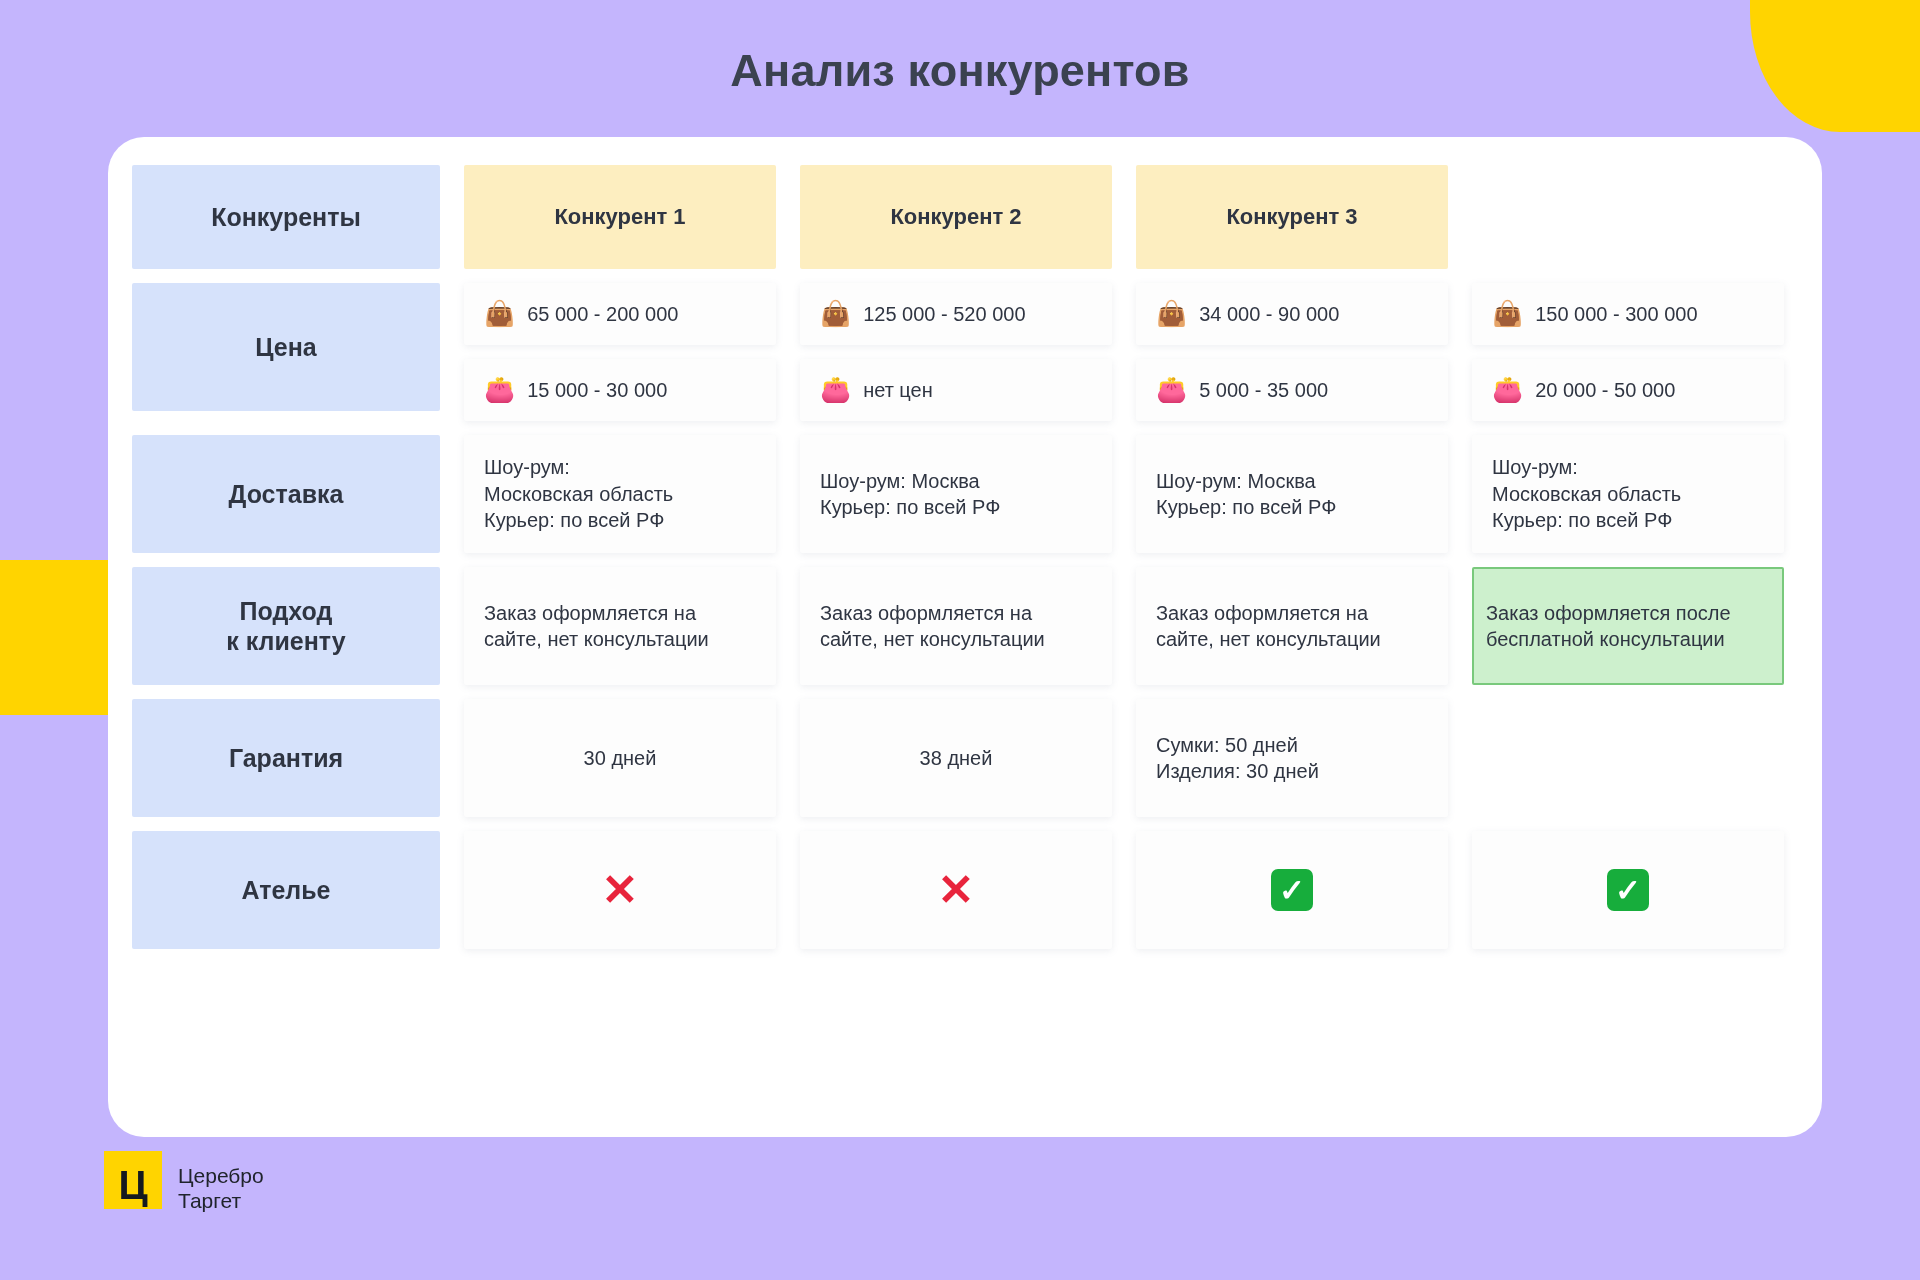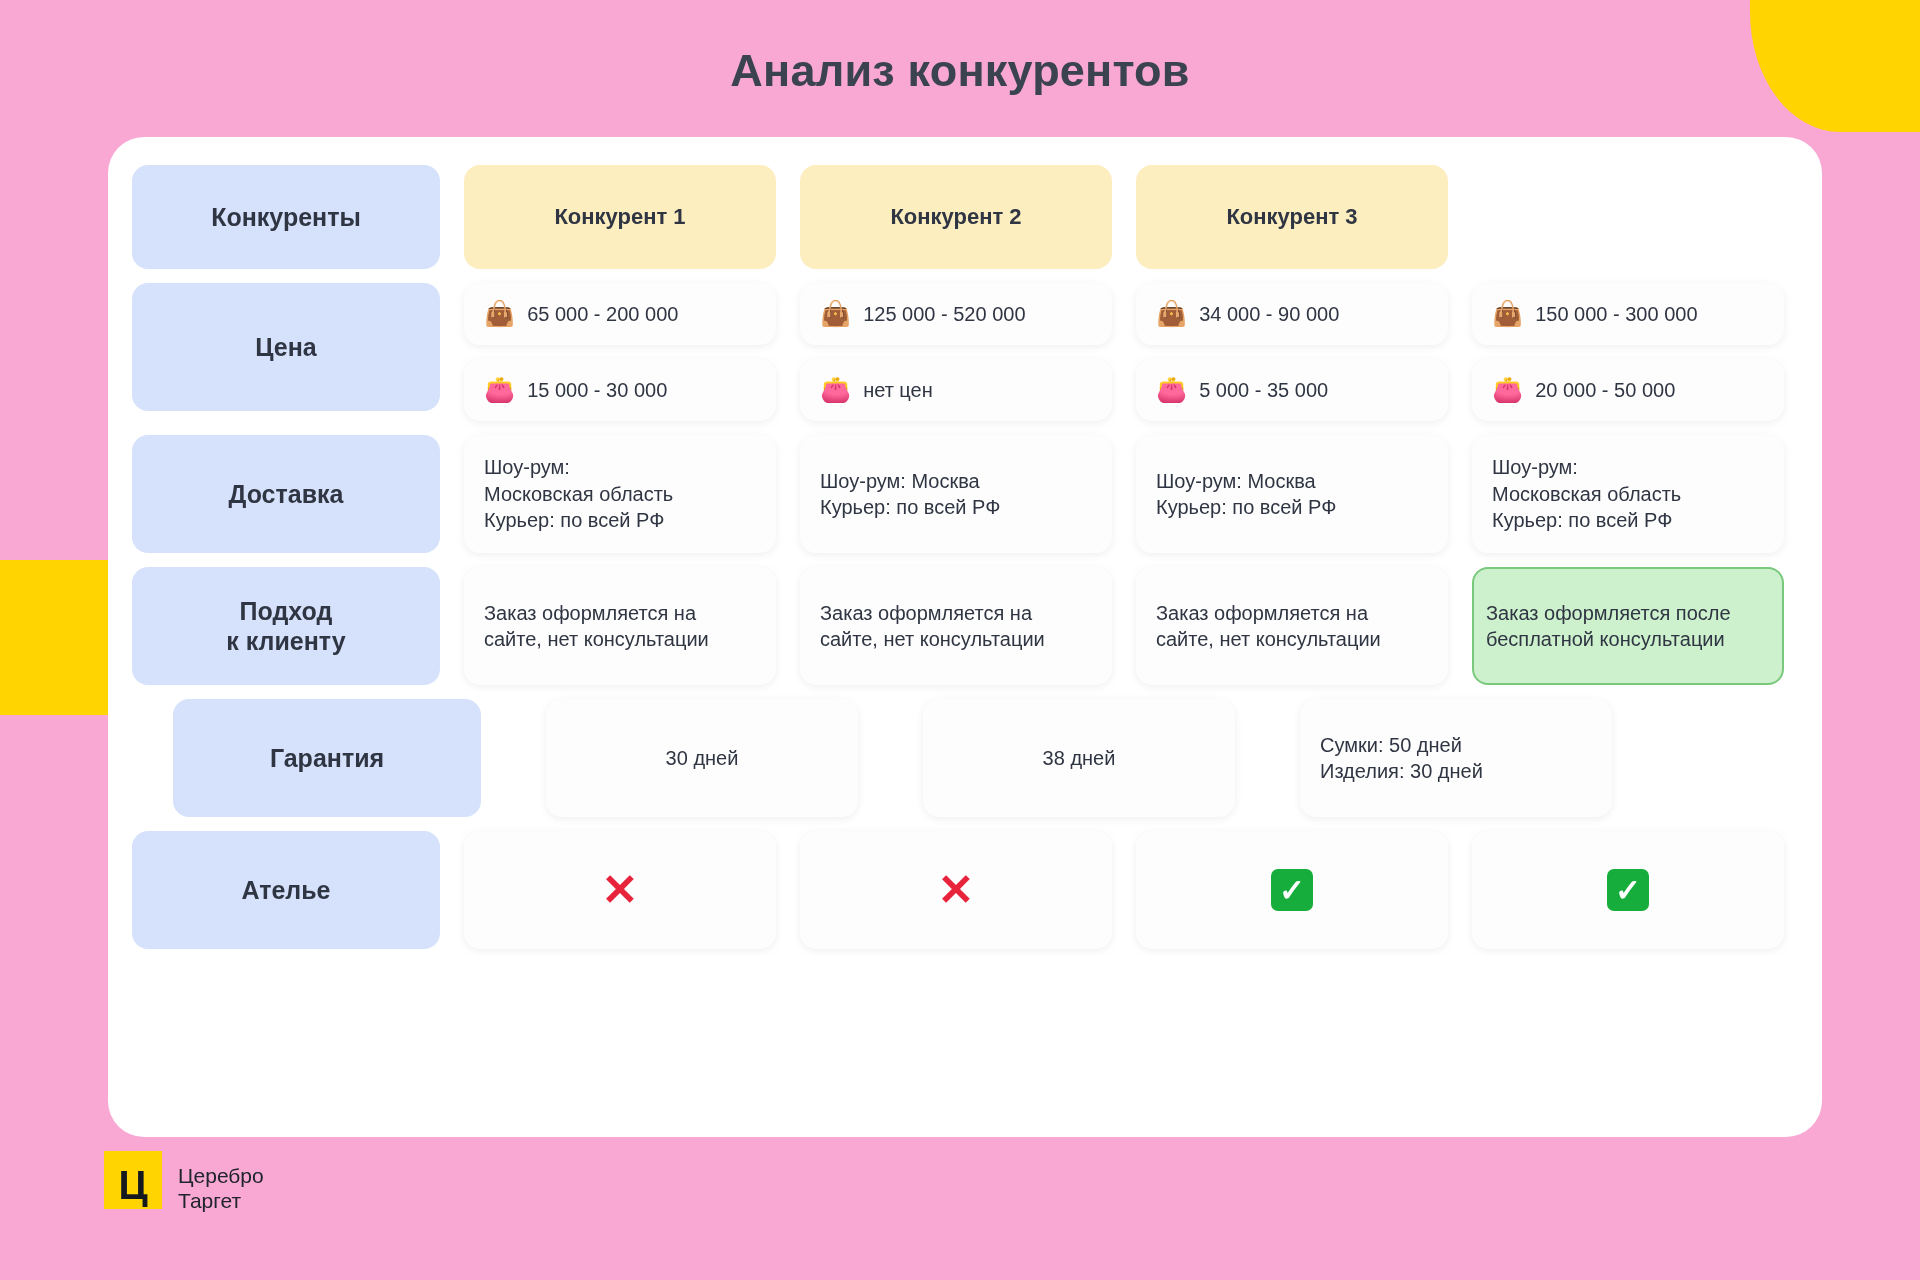--- a/index.html
+++ b/index.html
@@ -7,21 +7,21 @@
     width: 1920px;
     height: 1280px;
     background: #eef1f7;
     font-family: "Liberation Sans", sans-serif;
     overflow: hidden;
   }
   .page {
     position: relative;
     width: 1920px;
     height: 1280px;
-    background: #f9a8d4;
+    background: #c4b5fd;
   }
 
   
   .yellow-top {
     position: absolute;
     top: 0;
     right: 0;
     width: 170px;
     height: 132px;
     background: #ffd400;
@@ -68,21 +68,21 @@
     width: 1666px;
     display: flex;
     flex-direction: column;
     gap: 14px;
   }
   .row {
     display: flex;
     gap: 24px;
   }
   .cell {
-    border-radius: 16px;
+    border-radius: 2px;
     display: flex;
     flex-direction: column;
     justify-content: center;
   }
 
   
   .c0 { width: 308px; flex: 0 0 308px; }
   .c  { width: 312px; flex: 0 0 312px; }
 
   
@@ -124,21 +124,21 @@
     border: 2px solid #79c97c;
     box-shadow: none;
     padding-left: 12px;
   }
 
   
   .h-head   { height: 104px; }
   .h-price  { height: 62px; }
   .h-block  { height: 118px; }
   .h-block2 { height: 128px; }
-  .h-guar   { height: 118px; margin-left: 41px; }
+  .h-guar   { height: 118px; }
   .h-atel   { height: 118px; }
 
   .price-stack {
     display: flex;
     flex-direction: column;
     gap: 14px;
   }
   .price-line {
     display: flex;
     align-items: center;

